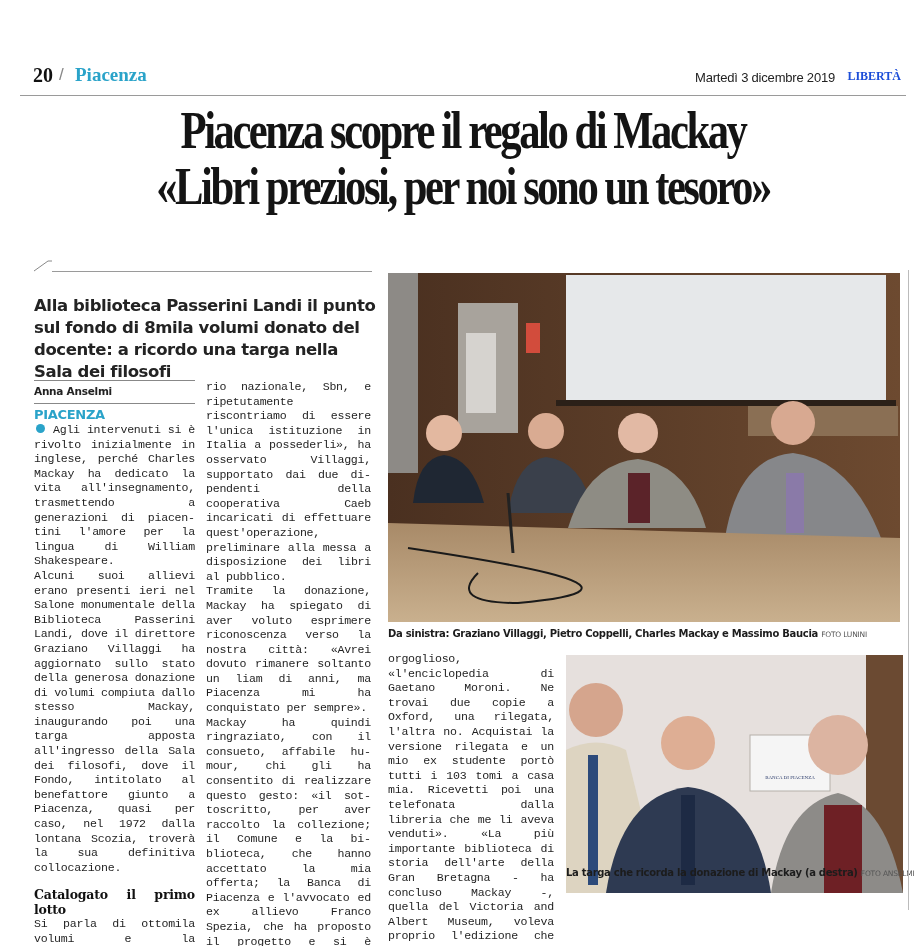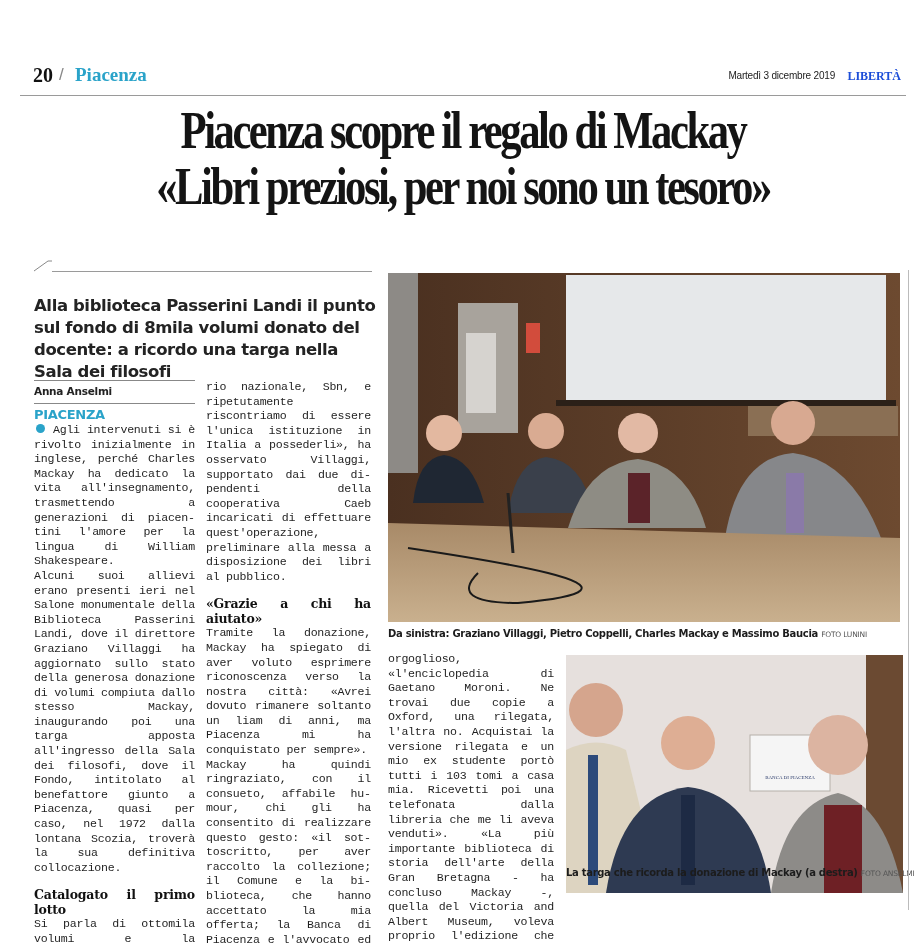--- a/index.html
+++ b/index.html
@@ -3,21 +3,21 @@
 <meta charset="utf-8">
 <style>
   * { box-sizing: border-box; margin: 0; padding: 0; }
   html, body { width: 920px; height: 946px; background: #ffffff; overflow: hidden; }
   body { position: relative; font-family: "DejaVu Serif", serif; color: #1c1c1c; }
 
   .folio { position: absolute; left: 33px; top: 64px; width: 868px; height: 24px; }
   .folio .num { position: absolute; left: 0; top: 0; font-family: "Liberation Serif", serif; font-weight: bold; font-size: 20px; color: #111; }
   .folio .slash { position: absolute; left: 26px; top: 1px; font-family: "Liberation Sans", sans-serif; font-size: 17px; color: #888; }
   .folio .section { position: absolute; left: 42px; top: 0; font-family: "Liberation Serif", serif; font-weight: bold; font-size: 19px; color: #2aa3c9; }
-  .folio .date { position: absolute; right: 66px; top: 6px; font-family: "Liberation Sans", sans-serif; font-size: 10px; color: #222; letter-spacing: -0.2px; padding-left: 37px; }
+  .folio .date { position: absolute; right: 66px; top: 6px; font-family: "Liberation Sans", sans-serif; font-size: 13px; color: #222; letter-spacing: -0.2px; padding-left: 37px; }
   .folio .paper { position: absolute; right: 0; top: 5px; font-family: "Liberation Serif", serif; font-weight: bold; font-size: 12px; color: #1d4ed8; }
   .folio-rule { position: absolute; left: 20px; top: 95px; width: 886px; height: 1px; background: #9a9a9a; }
 
   .headline { position: absolute; left: 18px; top: 103px; width: 890px; text-align: center; font-family: "Liberation Serif", serif; font-weight: bold; color: #141414; }
   .headline .l1, .headline .l2 { display: block; font-size: 52px; line-height: 56px; letter-spacing: -3px; transform: scaleX(0.82); transform-origin: center; white-space: nowrap; }
 
   .kicker-mark { position: absolute; left: 34px; top: 260px; width: 18px; height: 12px; }
   .kicker-rule { position: absolute; left: 52px; top: 271px; width: 320px; height: 1px; background: #9a9a9a; }
   .subhead { position: absolute; left: 34px; top: 283px; width: 345px; font-family: "DejaVu Sans", sans-serif; font-size: 16.5px; line-height: 22px; color: #232323; letter-spacing: -0.4px; margin-top: 12px; }
 
@@ -75,21 +75,20 @@
   <div class="dateline">PIACENZA</div>
   <p><span class="dot"></span><span>Agli intervenuti si è rivolto inizialmente in inglese, perché Charles Mackay ha dedicato la vita all'insegnamento, trasmet­tendo a generazioni di piacen­tini l'amore per la lingua di Wil­liam Shakespeare.</span></p>
   <p>Alcuni suoi allievi erano pre­senti ieri nel Salone monumen­tale della Biblioteca Passerini Landi, dove il direttore Grazia­no Villaggi ha aggiornato sullo stato della generosa donazione di volumi compiuta dallo stes­so Mackay, inaugurando poi una targa apposta all'ingresso della Sala dei filosofi, dove il Fondo, intitolato al benefatto­re giunto a Piacenza, quasi per caso, nel 1972 dalla lontana Scozia, troverà la sua definitiva collocazione.</p>
   <div class="subtitle">Catalogato il primo lotto</div>
   <p>Si parla di ottomila volumi e la catalogazione del primo lotto, circa un terzo dell'intera colle­zione, sta già rivelando l'impor­tanza di una raccolta ricca di edizioni rare e pregiate, soprat­tutto di carattere storico-artisti­co.</p>
 
 </div>
 
 <div class="col col2">
   <p>rio nazionale, Sbn, e ripetuta­mente riscontriamo di essere l'unica istituzione in Italia a possederli», ha osservato Vil­laggi, supportato dai due di­pendenti della cooperativa Caeb incaricati di effettuare quest'operazione, preliminare alla messa a disposizione dei li­bri al pubblico.</p>
-  <div class="subtitle">«Grazie a chi ha aiutato»</div>
   <p>Tramite la donazione, Mackay ha spiegato di aver voluto espri­mere riconoscenza verso la no­stra città: «Avrei dovuto rima­nere soltanto un liam di anni, ma Piacenza mi ha conquista­to per sempre».</p>
   <p>Mackay ha quindi ringraziato, con il consueto, affabile hu­mour, chi gli ha consentito di realizzare questo gesto: «il sot­toscritto, per aver raccolto la collezione; il Comune e la bi­blioteca, che hanno accettato la mia offerta; la Banca di Pia­cenza e l'avvocato ed ex allievo Franco Spezia, che ha proposto il progetto e si è impegnato af­finché procedesse fino alla sua conclusione».</p>
 
 </div>
 
 <div class="col col3">
   <p>orgoglioso, «l'enciclopedia di Gaetano Moroni. Ne trovai due copie a Oxford, una rilegata, l'al­tra no. Acquistai la versione ri­legata e un mio ex studente por­tò tutti i 103 tomi a casa mia. Ri­cevetti poi una telefonata dalla libreria che me li aveva vendu­ti». «La più importante biblio­teca di storia dell'arte della Gran Bretagna - ha concluso Mackay -, quella del Victoria and Albert Museum, voleva proprio l'edizione che avevo comprato io. Ma ho preferito che i libri tornassero in Italia, da dove provenivano, e ora reste­ranno per tutti qui, alla Passe­rini Landi».</p>
 </div>
 
 <div class="photo photo1">

